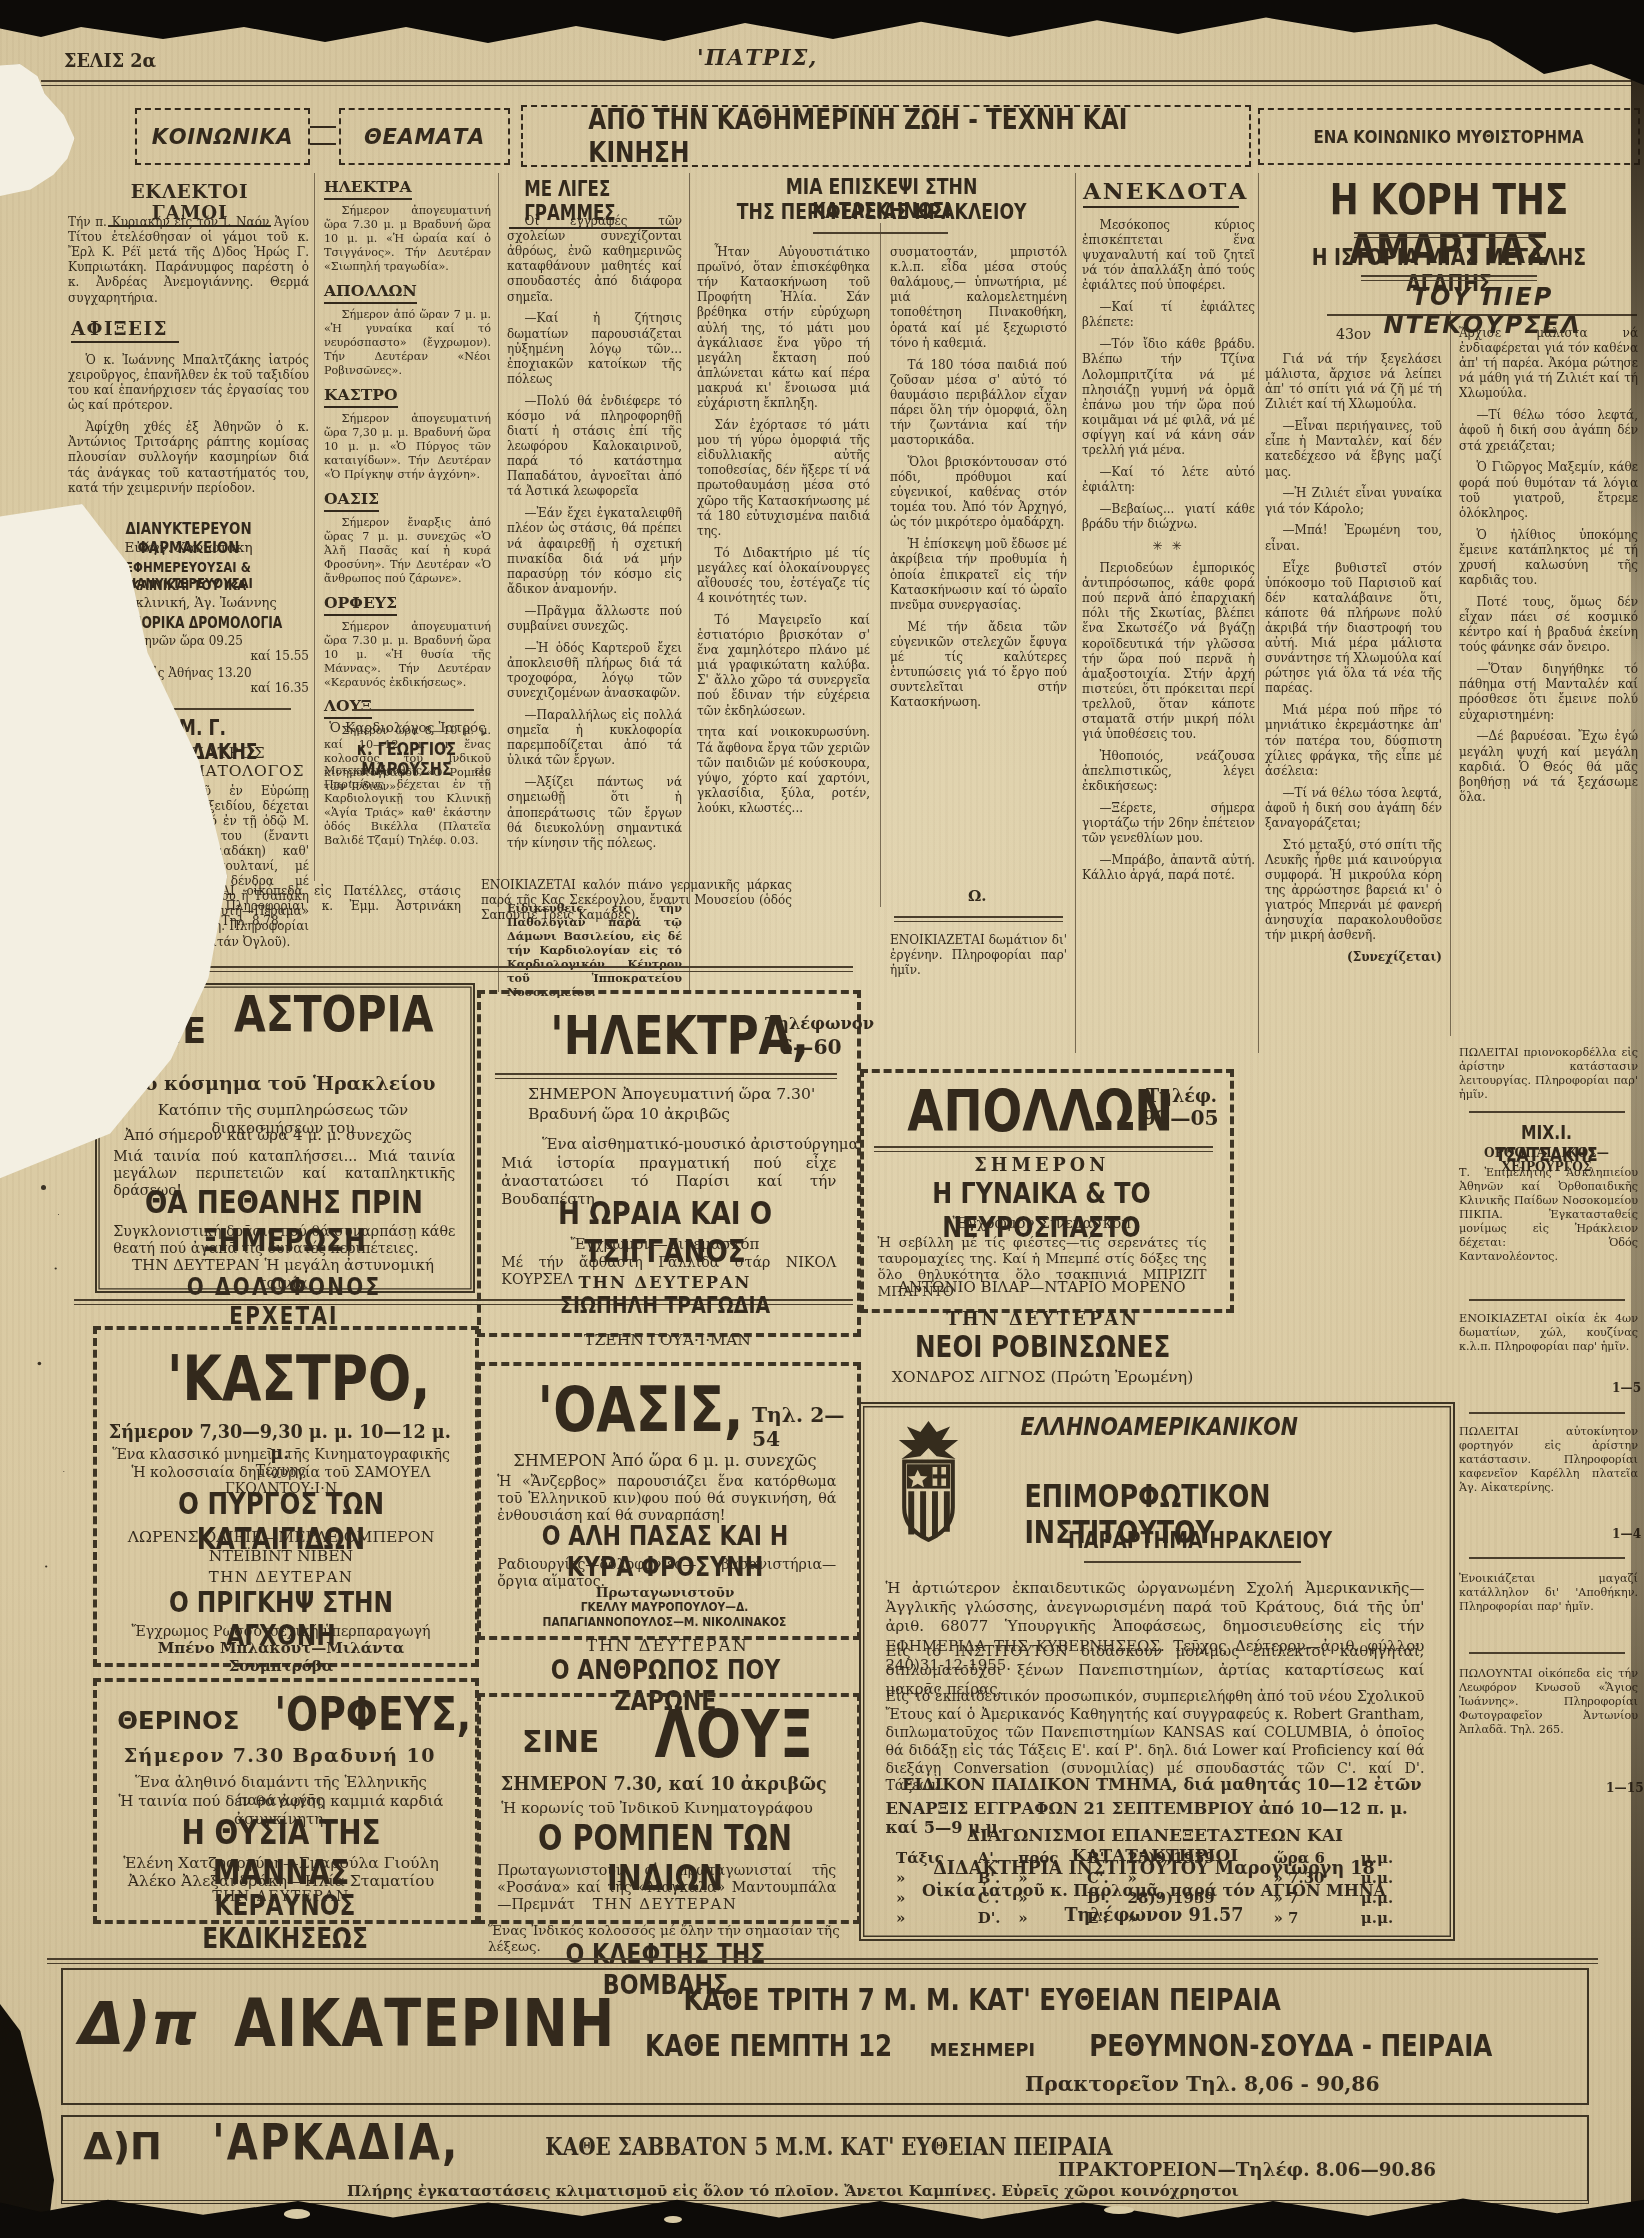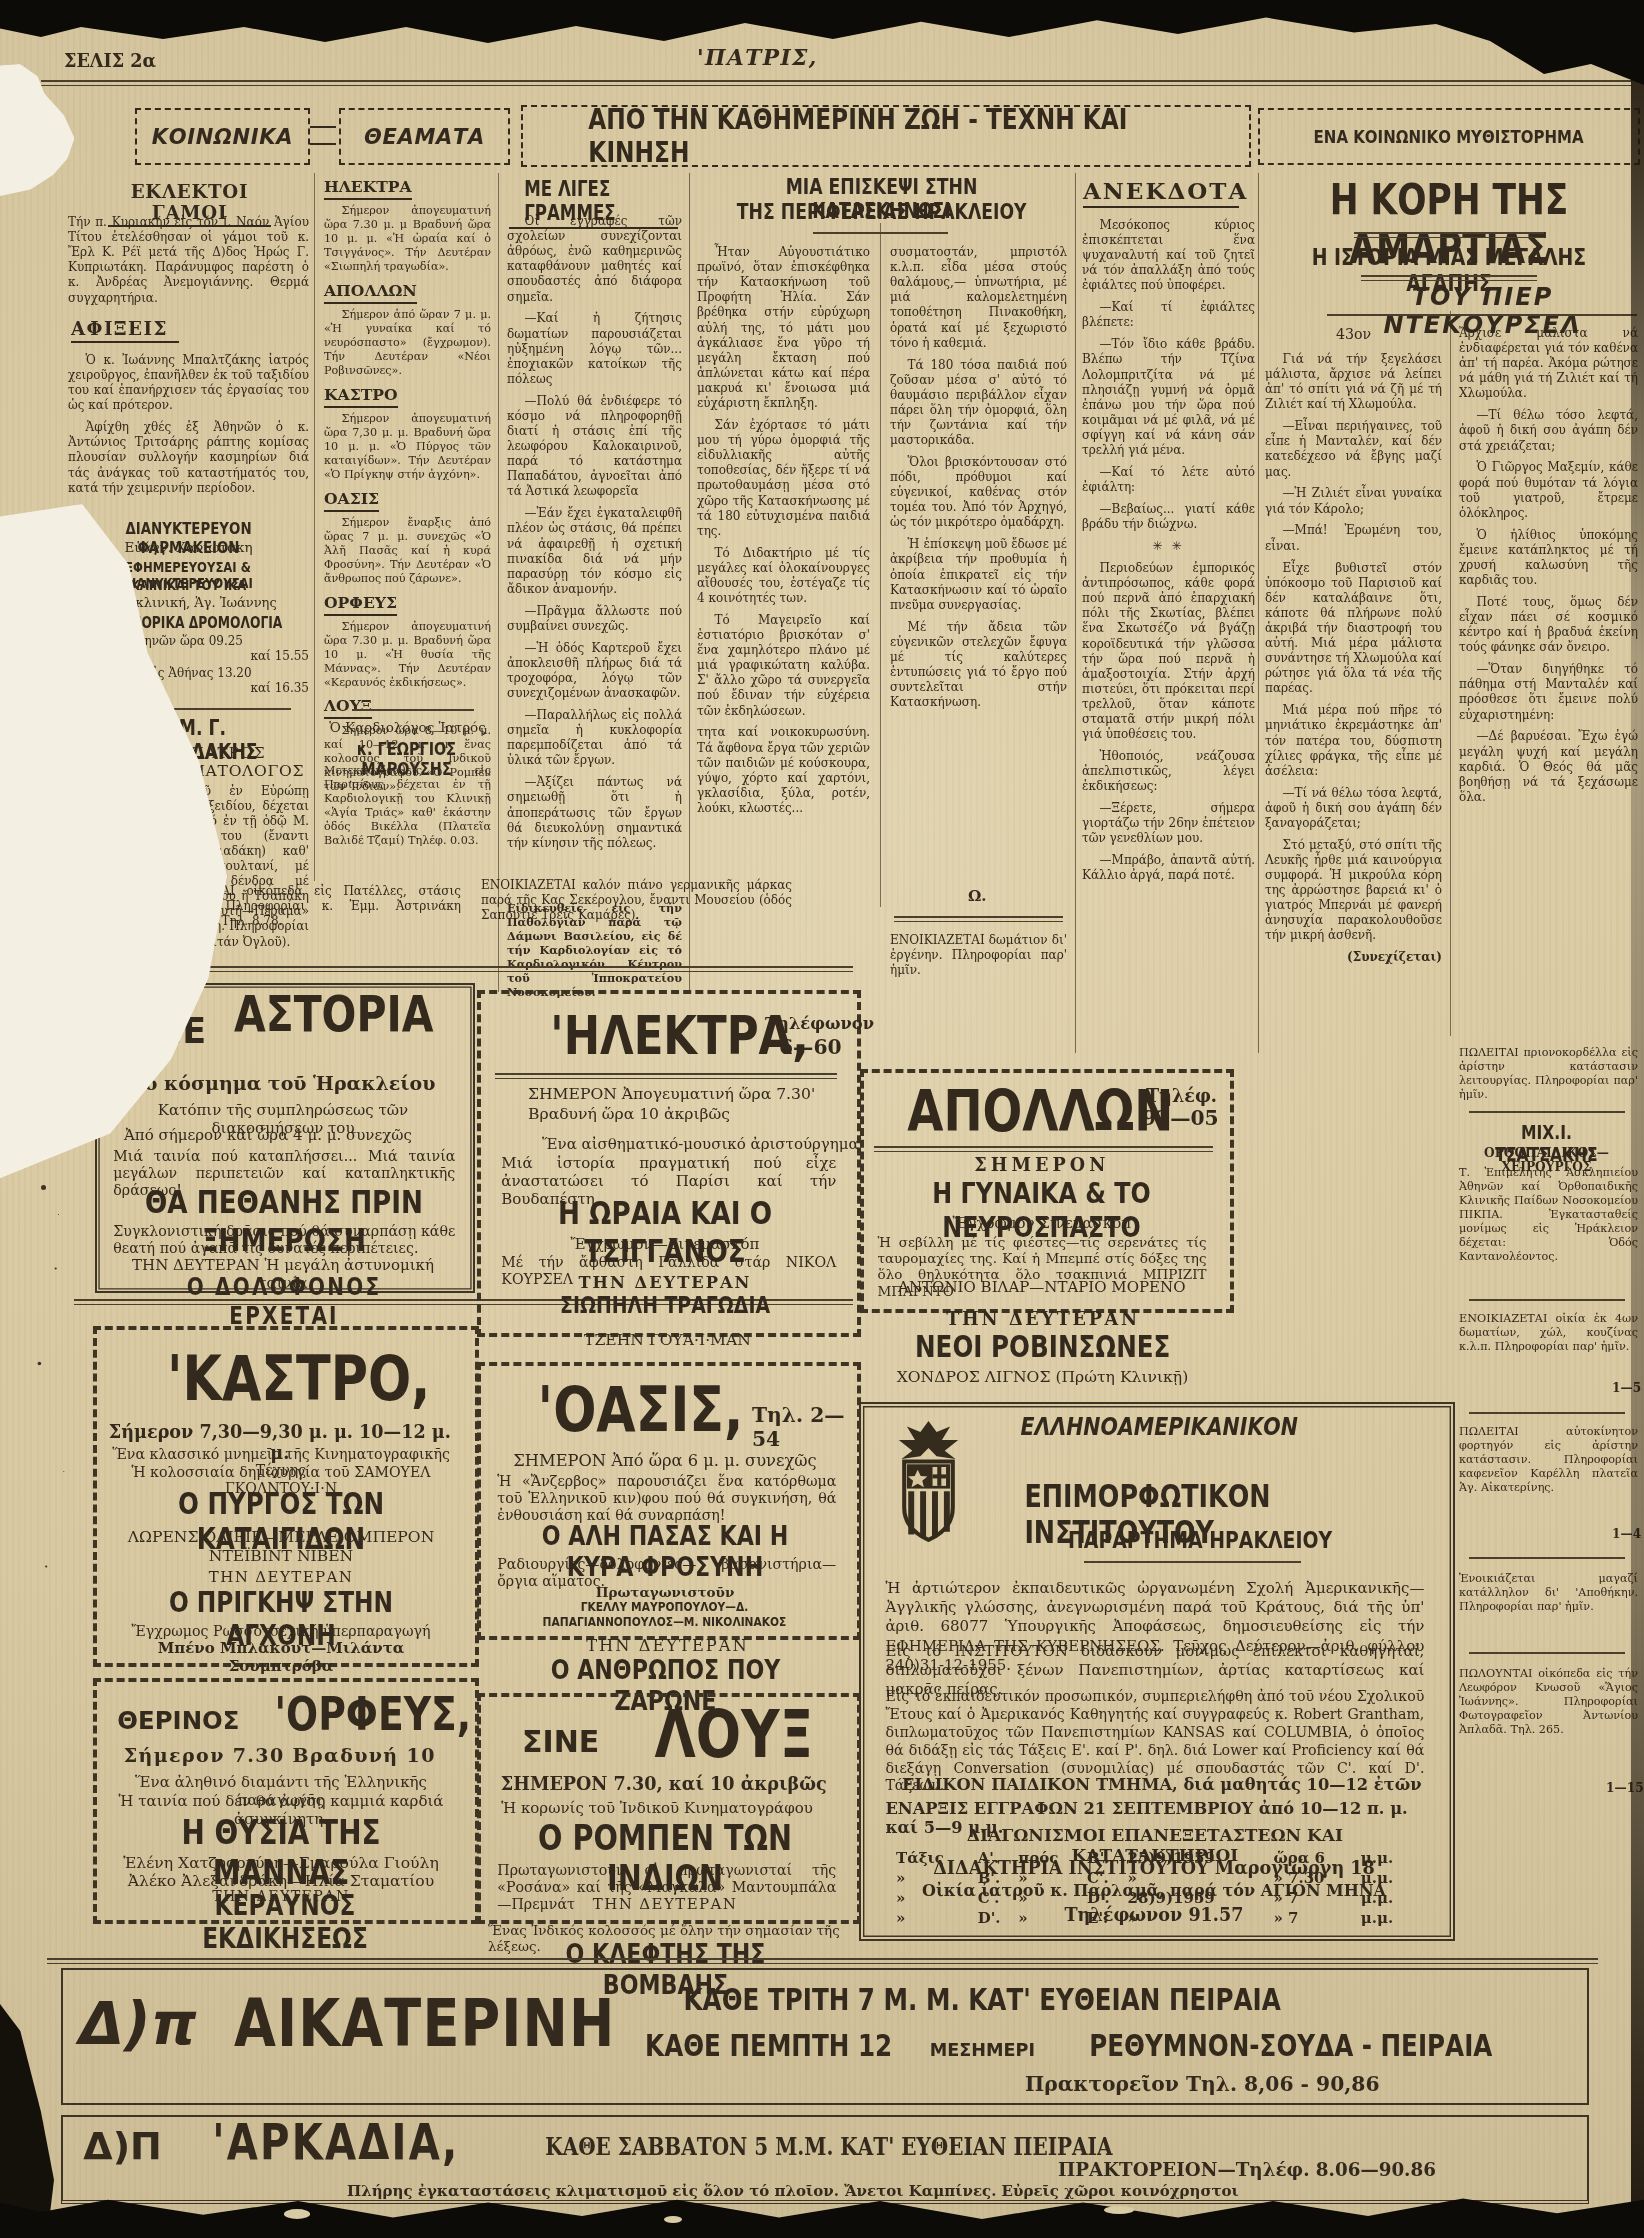--- a/index.html
+++ b/index.html
@@ -347,21 +347,21 @@
     <div class="t serif b" style="left:278px;top:32.5px;font-size:20.3px;">92—05</div>
     <div class="hr2" style="left:9.5px;top:73px;width:339px;"></div>
     <div class="t c serif b" style="left:6.8px;top:81px;width:342px;font-size:17.6px;letter-spacing:4.1px;">ΣΗΜΕΡΟΝ</div>
     <div class="t c sans b" style="left:1.4px;top:103px;width:353px;font-size:29px;"><span class="sx">Η ΓΥΝΑΙΚΑ &amp; ΤΟ ΝΕΥΡΟΣΠΑΣΤΟ</span></div>
     <div class="t c serif" style="left:6.8px;top:141px;width:342px;font-size:15px;">Ἔγχρωμον Σινεμασκόπ</div>
     <div class="t j serif" style="left:13.5px;top:161px;width:329px;font-size:13.5px;line-height:1.2;">Ἡ σεβίλλη μέ τίς φιέστες—τίς σερενάτες τίς ταυρομαχίες της. Καί ἡ Μπεμπέ στίς δόξες της ὅλο θηλυκότητα ὅλο τσακπινιά ΜΠΡΙΖΙΤ ΜΠΑΡΝΤΟ</div>
     <div class="t c serif" style="left:6.8px;top:205px;width:342px;font-size:15px;">ΑΝΤΩΝΙΟ ΒΙΛΑΡ—ΝΤΑΡΙΟ ΜΟΡΕΝΟ</div>
   </div>
   <div class="t c serif b" style="left:894px;top:1308px;width:298px;font-size:17.6px;letter-spacing:2.7px;">ΤΗΝ ΔΕΥΤΕΡΑΝ</div>
   <div class="t c sans b" style="left:867px;top:1329px;width:352px;font-size:30px;"><span class="sx">ΝΕΟΙ ΡΟΒΙΝΣΩΝΕΣ</span></div>
-  <div class="t c serif" style="left:880px;top:1368px;width:325px;font-size:15.6px;">ΧΟΝΔΡΟΣ ΛΙΓΝΟΣ (Πρώτη Κλινικῇ)</div>
+  <div class="t c serif" style="left:880px;top:1368px;width:325px;font-size:15.6px;">ΧΟΝΔΡΟΣ ΛΙΓΝΟΣ (Πρώτη Ἐρωμένη)</div>
 
   <div class="adbox-double" style="left:859px;top:1402px;width:592px;height:535px;">
     <svg width="81" height="129" viewBox="0 0 60 95" style="position:absolute;left:27px;top:13.5px;">
       <g fill="#352c1d">
         <path d="M30 2 L36 10 L46 6 L40 16 L52 16 L42 24 L50 30 L36 28 L30 22 L24 28 L10 30 L18 24 L8 16 L20 16 L14 6 L24 10 Z"></path>
         <path d="M12 32 h36 v34 q0 16 -18 24 q-18 -8 -18 -24 Z" fill="none" stroke="#352c1d" stroke-width="3"></path>
         <rect x="14" y="34" width="32" height="18"></rect>
         <path d="M22 38 l2.2 4.6 5 .4 -3.8 3.2 1.2 4.8 -4.6 -2.6 -4.6 2.6 1.2 -4.8 -3.8 -3.2 5 -.4 Z" fill="#d8c8a1"></path>
         <rect x="33" y="36" width="10" height="14" fill="#d8c8a1"></rect>
         <rect x="36.5" y="36" width="3" height="14" fill="#352c1d"></rect>

